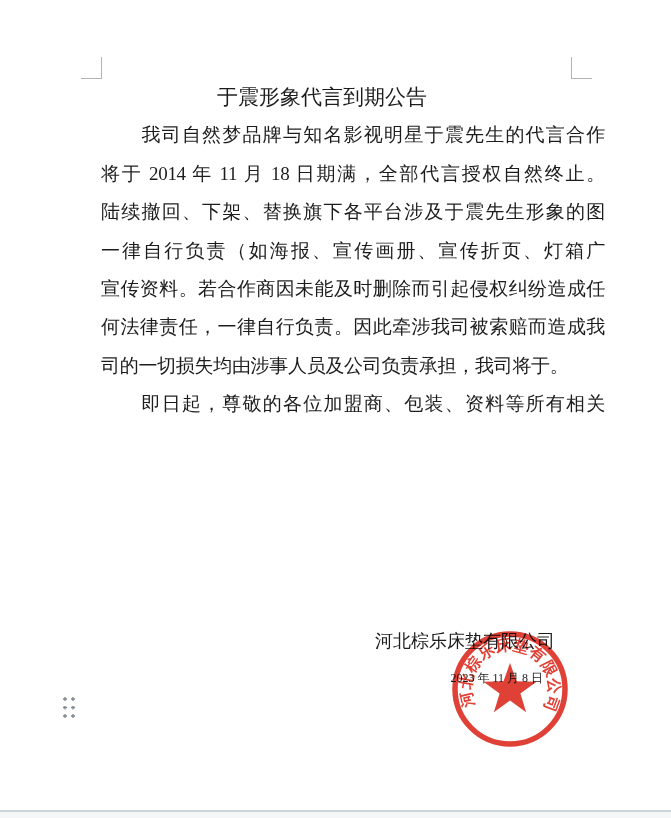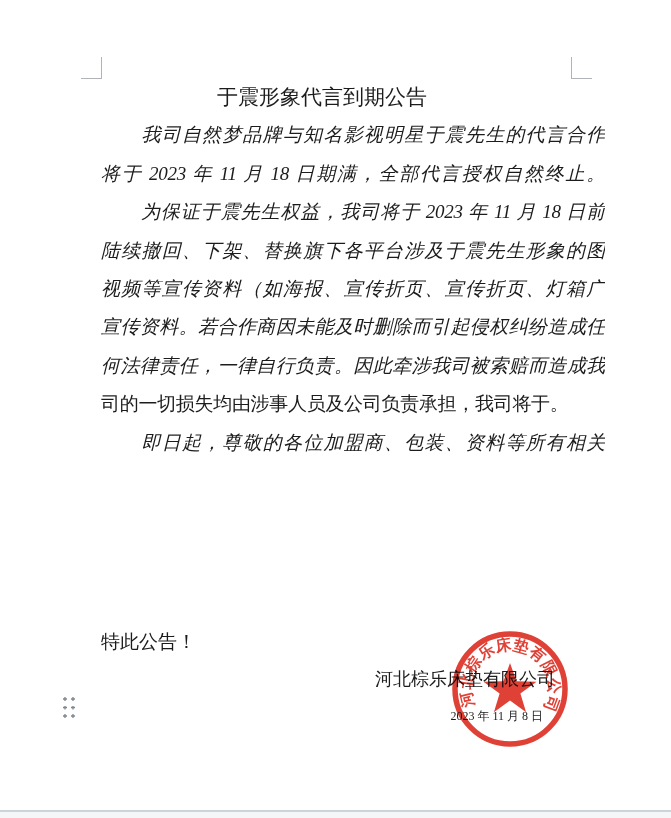--- a/index.html
+++ b/index.html
@@ -31,21 +31,20 @@
     height:38.4px;line-height:38.4px;
     font-size:19px;letter-spacing:-0.3px;
     white-space:nowrap;overflow:visible;
   }
   .body-line.full{
     white-space:normal;
     text-align:justify;
     -moz-text-align-last:justify;
     text-align-last:justify;
     overflow:hidden;
-    font-style:italic;
   }
   .closing-block{
     position:absolute;left:101px;top:623px;width:504px;
   }
   .closing-line{height:38px;line-height:38px;font-size:19px;}
   .company-line{height:37px;line-height:37px;font-size:18px;text-align:right;padding-right:50px;}
   .date-line{height:37px;line-height:37px;font-size:12px;text-align:right;padding-right:62px;}
 
   
   .stamp{
@@ -81,32 +80,30 @@
 <div class="page">
 
   <div class="mark tl-v"></div>
   <div class="mark tl-h"></div>
   <div class="mark tr-v"></div>
   <div class="mark tr-h"></div>
 
   <div class="content">
     <div class="title-line">于震形象代言到期公告</div>
     <div class="body-line full">　　我司自然梦品牌与知名影视明星于震先生的代言合作</div>
-    <div class="body-line full">将于 2023 年 11 月 18 日期满，全部代言授权自然终止。</div>
-    <div class="body-line full">　　为保证于震先生权益，我司将于 2023 年 11 月 18 日前</div>
+    <div class="body-line full">将于 2014 年 11 月 18 日期满，全部代言授权自然终止。</div>
     <div class="body-line full">陆续撤回、下架、替换旗下各平台涉及于震先生形象的图片、</div>
-    <div class="body-line full">视频等宣传资料（如海报、宣传折页、宣传折页、灯箱广</div>
+    <div class="body-line full">一律自行负责（如海报、宣传画册、宣传折页、灯箱广</div>
     <div class="body-line full">宣传资料。若合作商因未能及时删除而引起侵权纠纷造成任</div>
     <div class="body-line full">何法律责任，一律自行负责。因此牵涉我司被索赔而造成我</div>
     <div class="body-line">司的一切损失均由涉事人员及公司负责承担，我司将于。</div>
     <div class="body-line full">　　即日起，尊敬的各位加盟商、包装、资料等所有相关</div>
   </div>
 
   <div class="closing-block">
-    <div class="closing-line">特此公告！</div>
     <div class="company-line">河北棕乐床垫有限公司</div>
     <div class="date-line">2023 年 11 月 8 日</div>
   </div>
 
   <div class="stamp">
     <svg viewBox="0 0 120 120" xmlns="http://www.w3.org/2000/svg">
       <circle class="seal-ring" cx="60" cy="60" r="55"></circle>
       <polygon class="seal-star" points="60,34 66.5,52.3 86.5,52.8 70.4,64.4 76.1,83.2 60,71.6 43.9,83.2 49.6,64.4 33.5,52.8 53.5,52.3"></polygon>
       <path id="seal-arc" d="M 24.7 76.5 A 39 39 0 1 1 95.3 76.5" fill="none"></path>
       <text class="seal-text">

